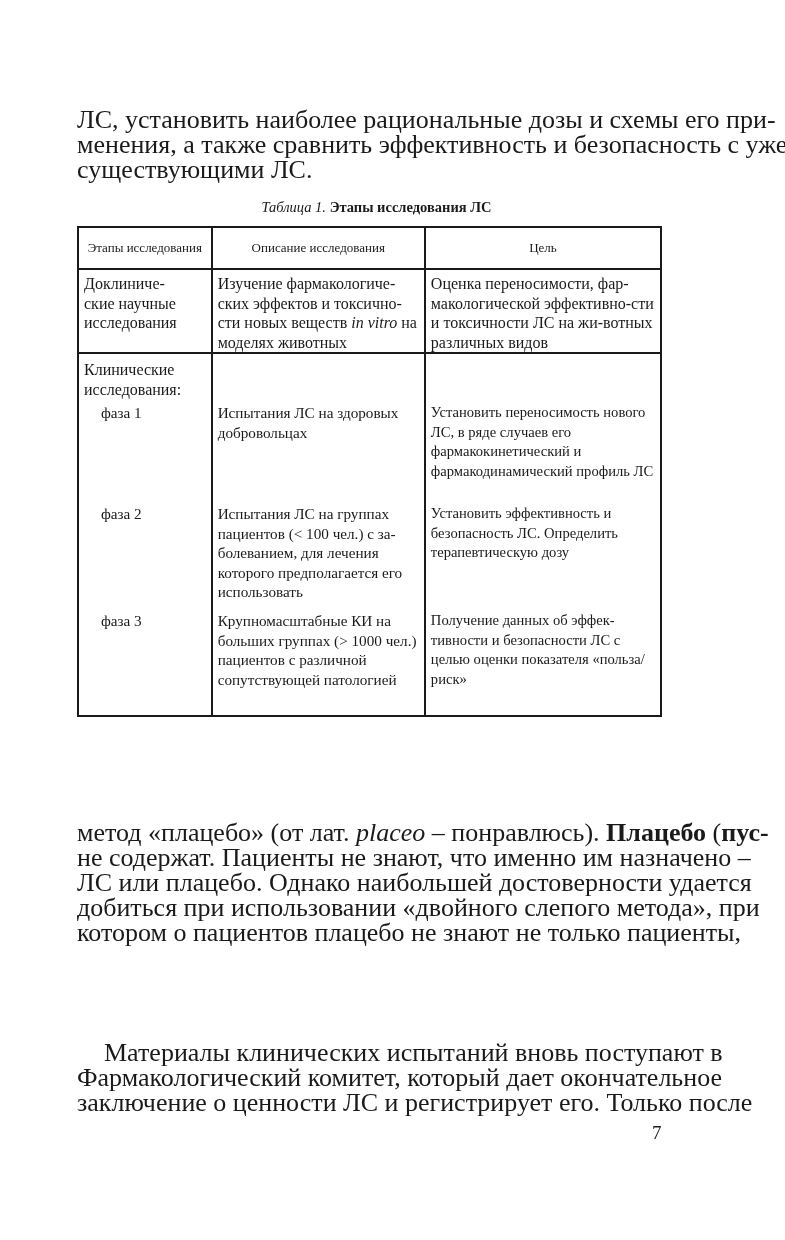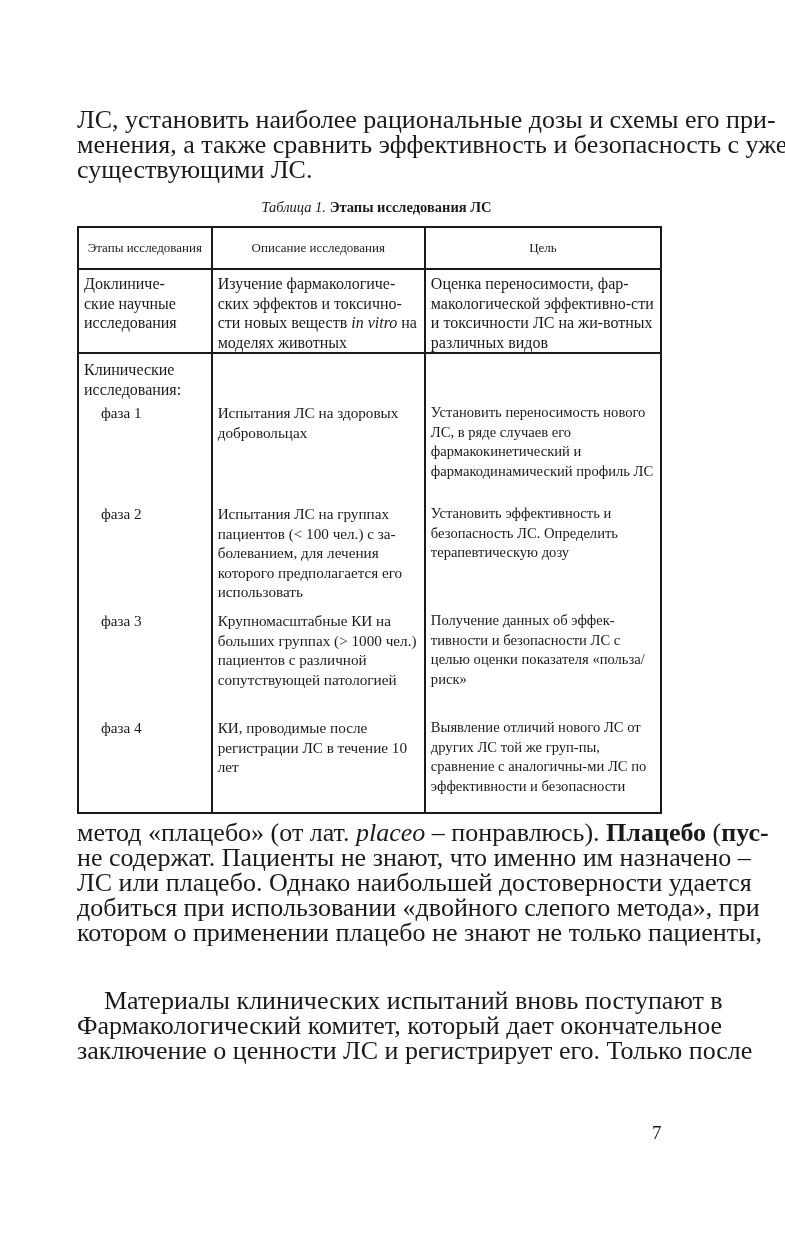--- a/index.html
+++ b/index.html
@@ -94,35 +94,30 @@
     <tr class="phase p2">
       <td class="c1 ph">фаза 2</td>
       <td class="c2">Испытания ЛС на группах пациентов (&lt; 100 чел.) с за-болеванием, для лечения которого предполагается его использовать</td>
       <td class="c3 goal">Установить эффективность и безопасность ЛС. Определить терапевтическую дозу</td>
     </tr>
     <tr class="phase p3">
       <td class="c1 ph">фаза 3</td>
       <td class="c2">Крупномасштабные КИ на больших группах (&gt; 1000 чел.) пациентов с различной сопутствующей патологией</td>
       <td class="c3 goal">Получение данных об эффек-тивности и безопасности ЛС с целью оценки показателя «польза/риск»</td>
     </tr>
-    <tr class="phase p4">
-      <td class="c1 ph">фаза 4</td>
-      <td class="c2">КИ, проводимые после регистрации ЛС в течение 10 лет</td>
-      <td class="c3 goal">Выявление отличий нового ЛС от других ЛС той же груп-пы, сравнение с аналогичны-ми ЛС по эффективности и безопасности</td>
-    </tr>
   </tbody>
 </table>
 
 <div class="para" style="top:820px;">
   <span class="line"><span>метод «плацебо» (от лат. </span><span class="it">placeo</span><span> – понравлюсь). </span><span class="bi">Плацебо</span><span> (</span><span class="bi">пус-</span></span>
   <span class="line">не содержат. Пациенты не знают, что именно им назначено –</span>
   <span class="line">ЛС или плацебо. Однако наибольшей достоверности удается</span>
   <span class="line">добиться при использовании «двойного слепого метода», при</span>
-  <span class="line">котором о применении плацебо не знают не только пациенты,</span>
+  <span class="line">котором о пациентов плацебо не знают не только пациенты,</span>
 </div>
 
-<div class="para" style="top:988px;">
+<div class="para" style="top:1040px;">
   <span class="line indent">Материалы клинических испытаний вновь поступают в</span>
   <span class="line">Фармакологический комитет, который дает окончательное</span>
   <span class="line">заключение о ценности ЛС и регистрирует его. Только после</span>
 </div>
 
 <div class="pagenum">7</div>
 
 </body></html>

